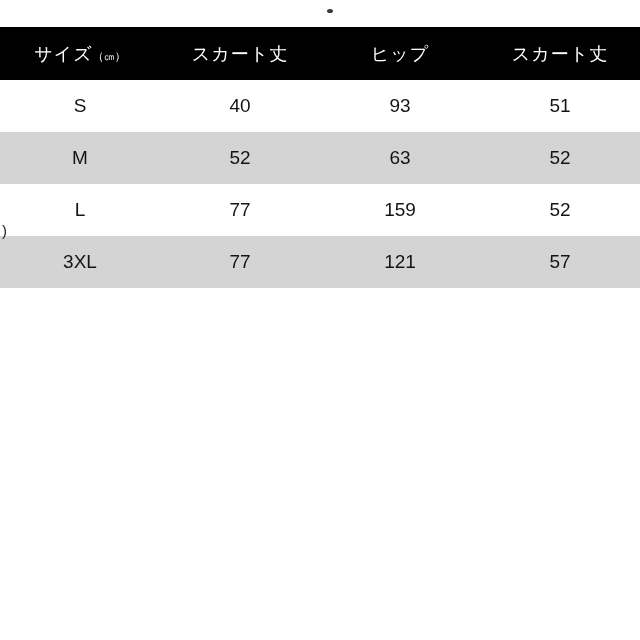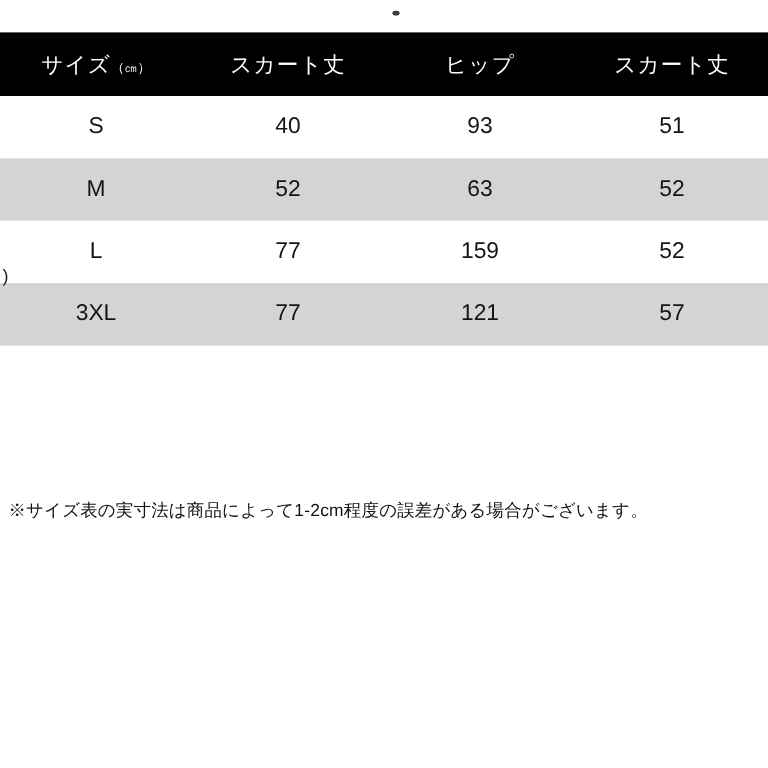--- a/index.html
+++ b/index.html
@@ -128,15 +128,14 @@
         <td>3XL</td>
         <td>77</td>
         <td>121</td>
         <td>57</td>
       </tr>
     </tbody>
   </table>
 
   <div class="edge-mark">)</div>
 
-  <div class="note">※サイズ表の実寸法は商品によって1-2cm程度の誤差がある場合がございます。</div>
 
 </div>
 
 </body></html>

